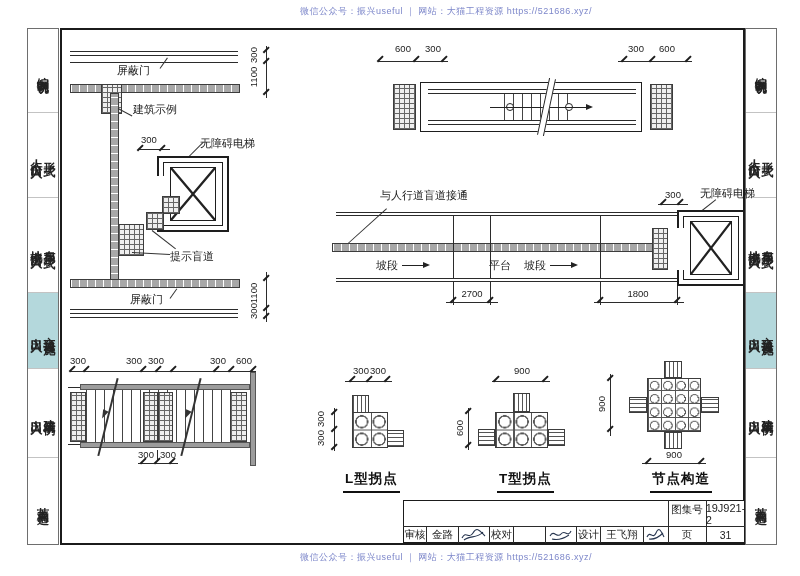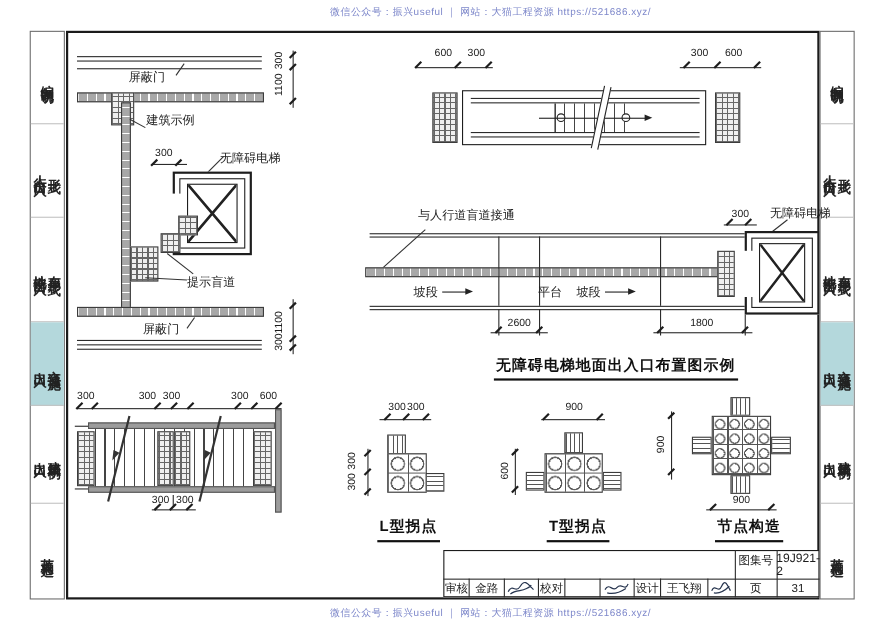--- a/index.html
+++ b/index.html
@@ -227,26 +227,25 @@
         <path d="M0 0 L10 10 M10 0 L0 10" stroke="#222" stroke-width="0.5" fill="none"></path>
       </svg>
   </div>
   <i class="vl" style="left:453px;top:281px;height:24px"></i>
   <i class="vl" style="left:490px;top:281px;height:24px"></i>
   <i class="vl" style="left:600px;top:281px;height:24px"></i>
   <i class="vl" style="left:677px;top:286px;height:19px"></i>
   <i class="hl" style="left:446px;top:302px;width:52px"></i>
   <i class="tk" style="left:449px;top:299px"></i>
   <i class="tk" style="left:486px;top:299px"></i>
-  <span class="dim c" style="left:452px;top:288px;width:40px">2600</span>
+  <span class="dim c" style="left:452px;top:288px;width:40px">2700</span>
   <i class="hl" style="left:594px;top:302px;width:90px"></i>
   <i class="tk" style="left:596px;top:299px"></i>
   <i class="tk" style="left:673px;top:299px"></i>
   <span class="dim c" style="left:618px;top:288px;width:40px">1800</span>
-  <div class="title" style="left:449px;top:323px">无障碍电梯地面出入口布置图示例</div>
 
   <span class="dim c" style="left:68px;top:355px;width:20px">300</span>
   <span class="dim c" style="left:124px;top:355px;width:20px">300</span>
   <span class="dim c" style="left:146px;top:355px;width:20px">300</span>
   <span class="dim c" style="left:208px;top:355px;width:20px">300</span>
   <span class="dim c" style="left:234px;top:355px;width:20px">600</span>
   <i class="hl" style="left:70px;top:371px;width:186px"></i>
   <i class="tk" style="left:68px;top:368px"></i>
   <i class="tk" style="left:82px;top:368px"></i>
   <i class="tk" style="left:139px;top:368px"></i>

